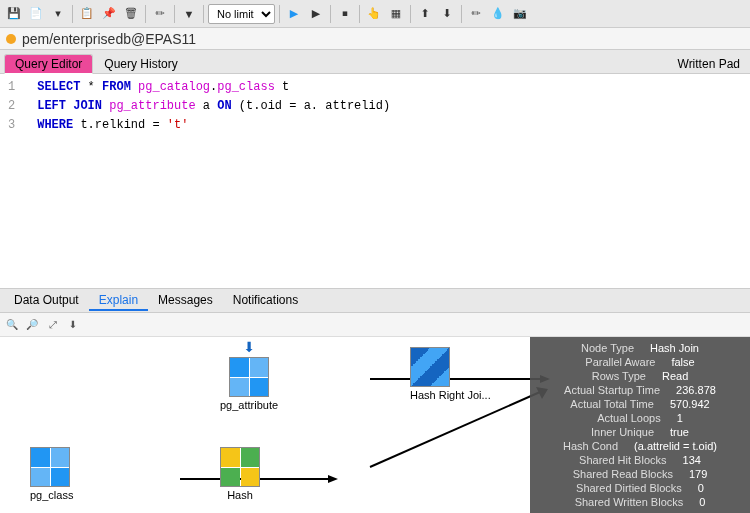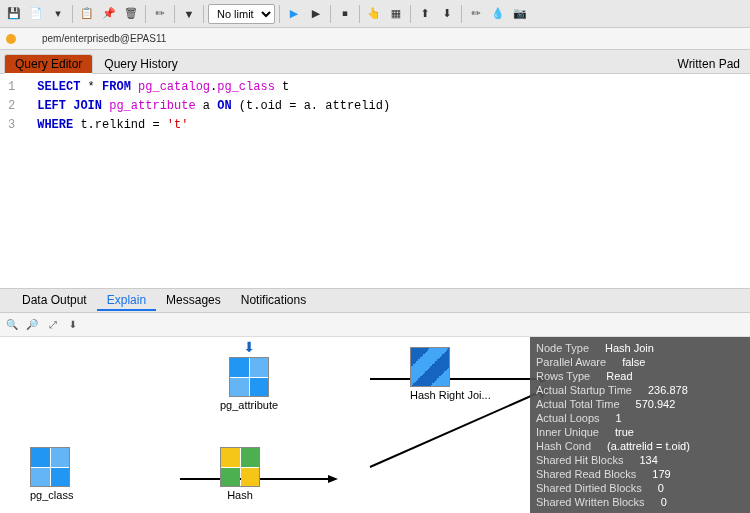--- a/index.html
+++ b/index.html
@@ -25,48 +25,48 @@
     .tab-bar {
       display: flex; background: #e8e8e8; border-bottom: 1px solid #ccc;
       height: 24px; align-items: flex-end; padding-left: 4px;
     }
     .tab {
       padding: 2px 10px; font-size: 12px; cursor: pointer;
       border: 1px solid transparent; border-bottom: none;
       background: transparent; border-radius: 3px 3px 0 0;
     }
     .tab.active {
-      background: #c2410c; border-color: #ccc; border-bottom: 1px solid #fff;
+      background: #ec4899; border-color: #ccc; border-bottom: 1px solid #fff;
       margin-bottom: -1px; color: #000;
     }
     .tab-right { margin-left: auto; padding: 2px 10px; font-size: 12px; cursor: pointer; }
 
     
     .connection-bar {
       display: flex; align-items: center; background: #f5f5f5;
       border-bottom: 1px solid #ccc; padding: 2px 6px; height: 22px; gap: 6px;
     }
     .conn-dot { width: 10px; height: 10px; border-radius: 50%; background: #f5a623; }
-    .conn-text { font-size: 10px; color: #333; margin-left: 20px; }
+    .conn-text { font-size: 14px; color: #333; }
 
     
     .editor-area {
       background: #fff; height: 215px; padding: 4px 8px;
       font-family: Liberation Mono, monospace; font-size: 12px;
       line-height: 1.6; overflow: auto; border-bottom: 1px solid #ccc;
     }
     .line-num { display: inline-block; width: 16px; color: #999; user-select: none; margin-right: 6px; }
     .kw { color: #0000cc; font-weight: bold; }
     .fn-kw { color: #cc00cc; }
     .str { color: #cc0000; }
 
     
     .bottom-tabs {
       display: flex; background: #e8e8e8; border-bottom: 1px solid #ccc;
-      height: 24px; align-items: center; padding-left: 12px;
+      height: 24px; align-items: center; padding-left: 4px;
     }
     .bottom-tab {
       padding: 2px 10px; font-size: 12px; cursor: pointer;
       border-bottom: 2px solid transparent;
     }
     .bottom-tab.active { color: #1a73e8; border-bottom: 2px solid #1a73e8; }
 
     
     .bottom-toolbar {
       display: flex; align-items: center; background: #f5f5f5;
@@ -105,21 +105,21 @@
 
     .node-container { position: absolute; text-align: center; }
     .node-label { font-size: 11px; margin-top: 2px; color: #000; }
 
     
     .info-panel {
       position: absolute; right: 0; top: 0; width: 220px;
       background: rgba(80,80,80,0.92); color: #fff;
       font-size: 11px; padding: 4px 6px;
     }
-    .info-row { display: flex; justify-content: flex-start; padding: 1px 0; gap: 16px; }
+    .info-row { display: flex; justify-content: center; padding: 1px 0; gap: 16px; }
     .info-key { color: #ddd; }
     .info-val { color: #fff; text-align: right; }
 
     svg.arrows { position: absolute; top: 0; left: 0; width: 100%; height: 100%; pointer-events: none; }
   </style>
 </head>
 <body>
 
 <div class="toolbar">
   <span class="toolbar-icon">💾</span>

